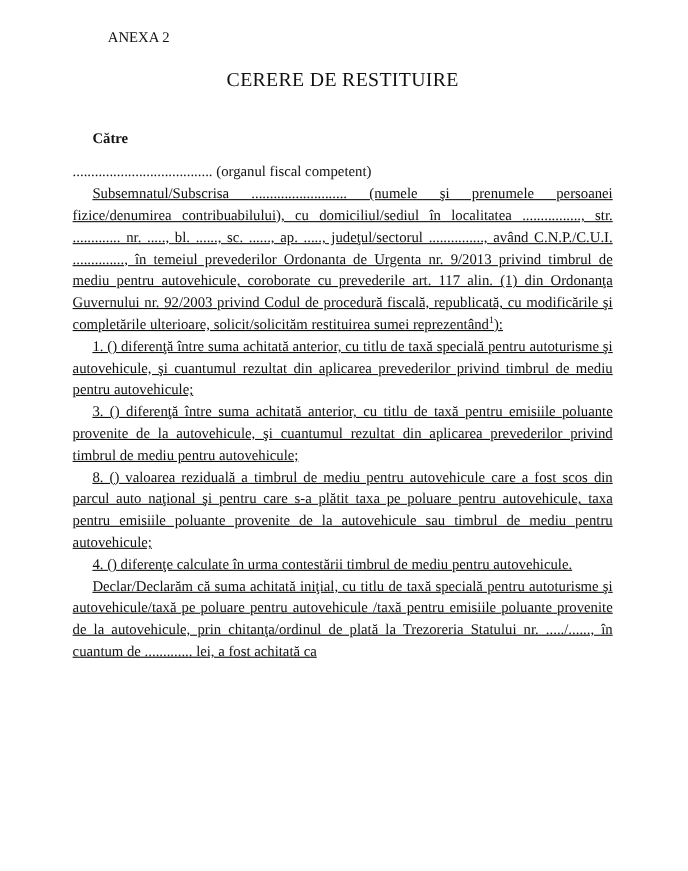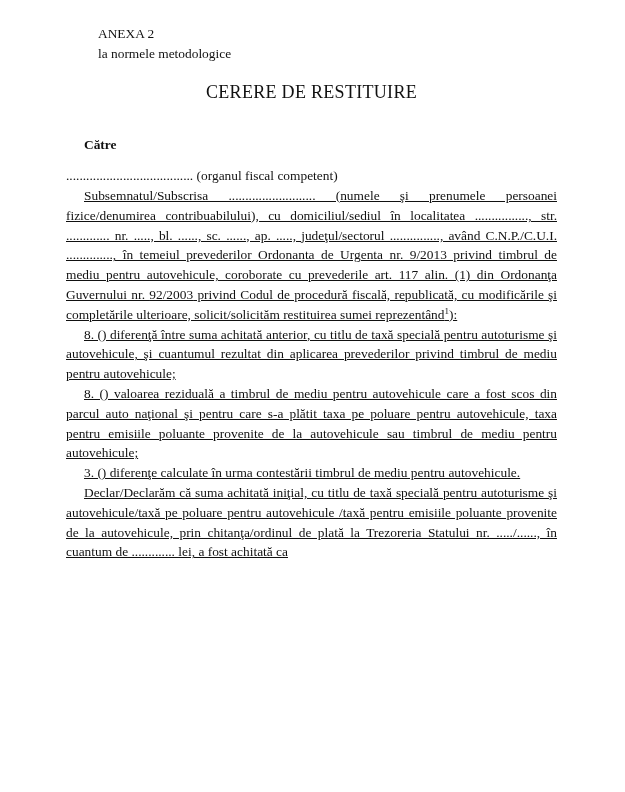--- a/index.html
+++ b/index.html
@@ -58,30 +58,30 @@
     line-height: 0;
   }
 </style>
 </head>
 <body>
 
 <div class="page">
 
   <div class="annex-block">
     <p>ANEXA 2</p>
-    <p>la normele metodologice</p>
   </div>
 
   <p class="doc-title">CERERE DE RESTITUIRE</p>
 
   <p class="salutation">Către</p>
 
   <p class="recipient-line"><span>......................................</span><span> (organul fiscal competent)</span></p>
 
   <p class="para body-start"><span>Subsemnatul/Subscrisa .......................... (numele şi prenumele persoanei fizice/denumirea contribuabilului), cu domiciliul/sediul în localitatea ................, str. ............. nr. ....., bl. ......, sc. ......, ap. ....., judeţul/sectorul ..............., având C.N.P./C.U.I. .............., în temeiul prevederilor Ordonanta de Urgenta nr. 9/2013 privind timbrul de mediu pentru autovehicule, coroborate cu prevederile art. 117 alin. (1) din Ordonanţa Guvernului nr. </span><span class="underline">92/2003</span><span> privind Codul de procedură fiscală, republicată, cu modificările şi completările ulterioare, solicit/solicităm restituirea sumei reprezentând</span><sup class="fnote">1</sup><span>):</span></p>
 
-  <p class="para">8. () diferenţă între suma achitată anterior, cu titlu de taxă specială pentru autoturisme şi autovehicule, şi cuantumul rezultat din aplicarea prevederilor privind timbrul de mediu pentru autovehicule;</p>
+  <p class="para">1. () diferenţă între suma achitată anterior, cu titlu de taxă specială pentru autoturisme şi autovehicule, şi cuantumul rezultat din aplicarea prevederilor privind timbrul de mediu pentru autovehicule;</p>
+  <p class="para">3. () diferenţă între suma achitată anterior, cu titlu de taxă pentru emisiile poluante provenite de la autovehicule, şi cuantumul rezultat din aplicarea prevederilor privind timbrul de mediu pentru autovehicule;</p>
   <p class="para">8. () valoarea reziduală a timbrul de mediu pentru autovehicule care a fost scos din parcul auto naţional şi pentru care s-a plătit taxa pe poluare pentru autovehicule, taxa pentru emisiile poluante provenite de la autovehicule sau timbrul de mediu pentru autovehicule;</p>
-  <p class="para">3. () diferenţe calculate în urma contestării timbrul de mediu pentru autovehicule.</p>
+  <p class="para">4. () diferenţe calculate în urma contestării timbrul de mediu pentru autovehicule.</p>
 
   <p class="para">Declar/Declarăm că suma achitată iniţial, cu titlu de taxă specială pentru autoturisme şi autovehicule/taxă pe poluare pentru autovehicule /taxă pentru emisiile poluante provenite de la autovehicule, prin chitanţa/ordinul de plată la Trezoreria Statului nr. ...../......, în cuantum de ............. lei, a fost achitată ca</p>
 
 </div>
 
 </body></html>

